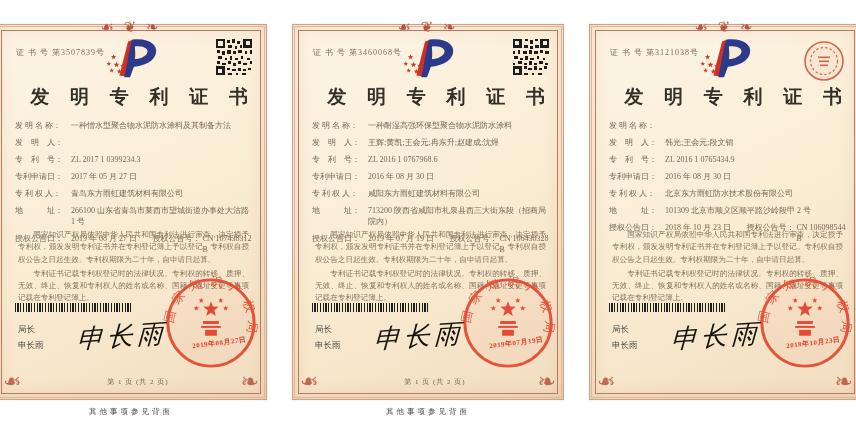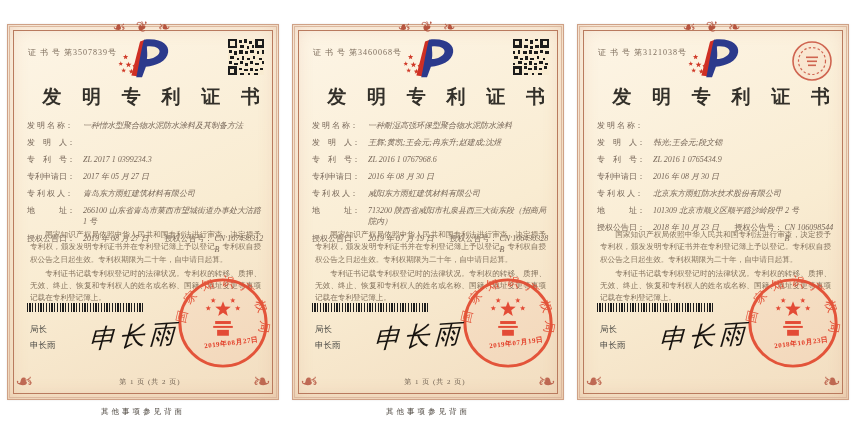--- a/index.html
+++ b/index.html
@@ -1,36 +1,36 @@
 <!DOCTYPE html>
 <html><head>
 <meta charset="utf-8">
 <style>
   html,body{margin:0;padding:0;background:#ffffff;width:856px;height:428px;overflow:hidden;
     font-family:"Liberation Serif","DejaVu Serif",serif;}
-  .board{display:flex;gap:13px;justify-content:center;padding:24px 7px 0 7px;}
+  .board{display:flex;gap:25px;justify-content:center;padding:24px 7px 0 7px;}
   .col{display:flex;flex-direction:column;align-items:center;}
   .cert{position:relative;width:272px;height:376px;
     background:linear-gradient(155deg,#fdf5e6 0%,#f9ecd2 55%,#f2ddc0 100%);
     box-shadow:inset 0 0 0 1px #cfa186, inset 0 0 20px rgba(203,125,92,.30), 0 0 2px rgba(0,0,0,.10);}
   .cert::after{content:"";position:absolute;inset:2px;border:1px solid #dcb89e;pointer-events:none;}
   .inner{position:absolute;inset:6px;border:1.5px solid #b97a5e;pointer-events:none;}
   .inner::before{content:"❧";position:absolute;left:1px;bottom:-2px;font-size:22px;color:#b65540;transform:scaleX(-1);opacity:.85;}
   .inner::after{content:"❧";position:absolute;right:1px;bottom:-2px;font-size:22px;color:#b65540;opacity:.85;}
   .crest{position:absolute;top:-4px;left:50%;transform:translateX(-50%);color:#b65540;font-size:15px;line-height:1;letter-spacing:3px;z-index:2;}
   .crest::before{content:"☙ ❦ ❧";}
   .certno{position:absolute;top:23px;left:21px;font-size:8px;color:#7d6d5c;letter-spacing:1px;}
   .corner{position:absolute;top:15px;right:15px;}
   .logo{position:absolute;top:12px;left:50%;transform:translateX(-50%);}
   .title{position:absolute;top:60px;left:0;width:100%;margin:0;text-align:center;
     font-size:19px;font-weight:700;color:#33302a;letter-spacing:8px;text-indent:8px;padding-left:8px;}
   .fields{position:absolute;top:97px;left:20px;right:15px;font-size:8px;color:#776759;}
   .row{display:flex;margin-bottom:6.2px;line-height:1.35;}
   .lab{flex:0 0 56px;white-space:nowrap;}
-  .val{flex:1;font-style:italic;}
+  .val{flex:1;}
   .grant{display:flex;margin-bottom:0;justify-content:center;}
   .g1{flex:0 0 58%;display:flex;}
   .g2{flex:1;display:flex;}
   .g2 .lab{flex:0 0 50px;}
   .paras{position:absolute;top:205px;left:23px;right:18px;font-size:7.6px;line-height:1.62;
     color:#85745f;text-align:justify;}
   .paras p{margin:0 0 2px 0;text-indent:2em;}
   .barcode{position:absolute;left:20px;bottom:88px;width:116px;height:9px;
     background:repeating-linear-gradient(90deg,#1d1d1d 0 1px,transparent 1px 2px,#1d1d1d 2px 4px,transparent 4px 5px,#1d1d1d 5px 6px,transparent 6px 8px,#1d1d1d 8px 9px,transparent 9px 11px);}
   .director{position:absolute;left:23px;bottom:47px;font-size:8.5px;color:#4b4a45;line-height:1.8;}

